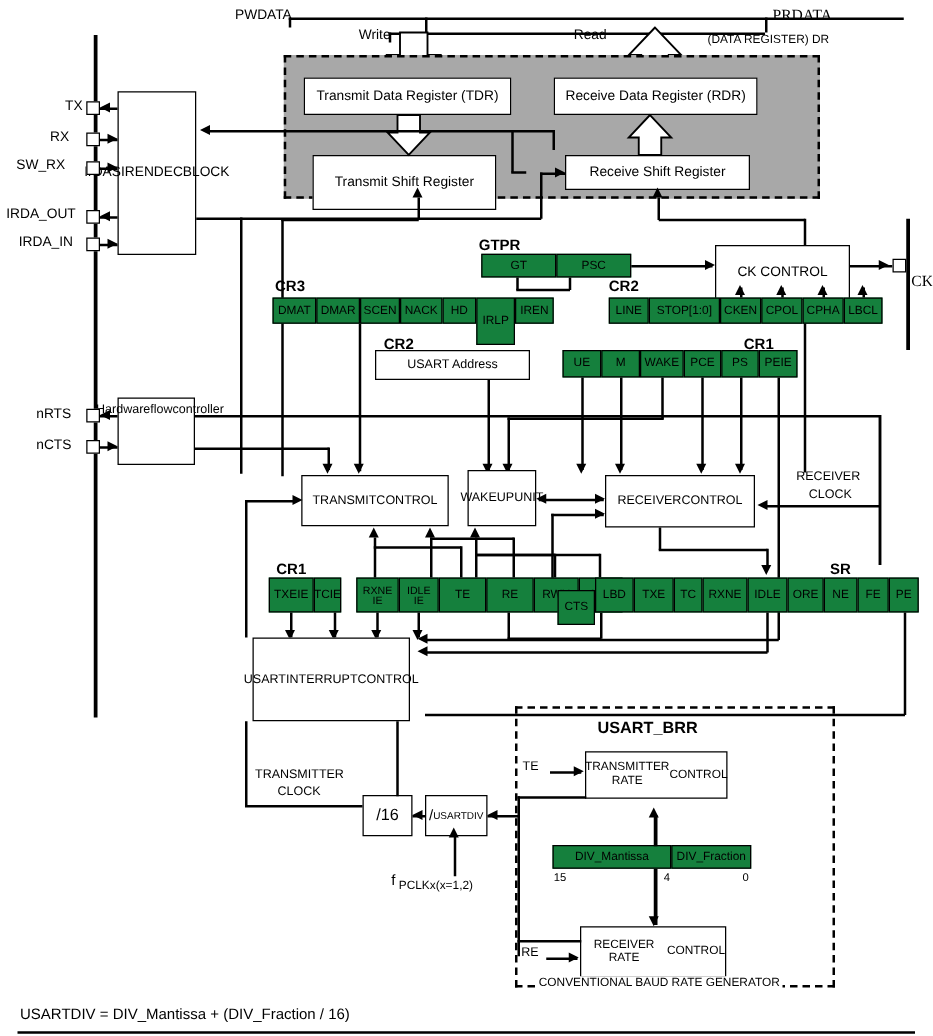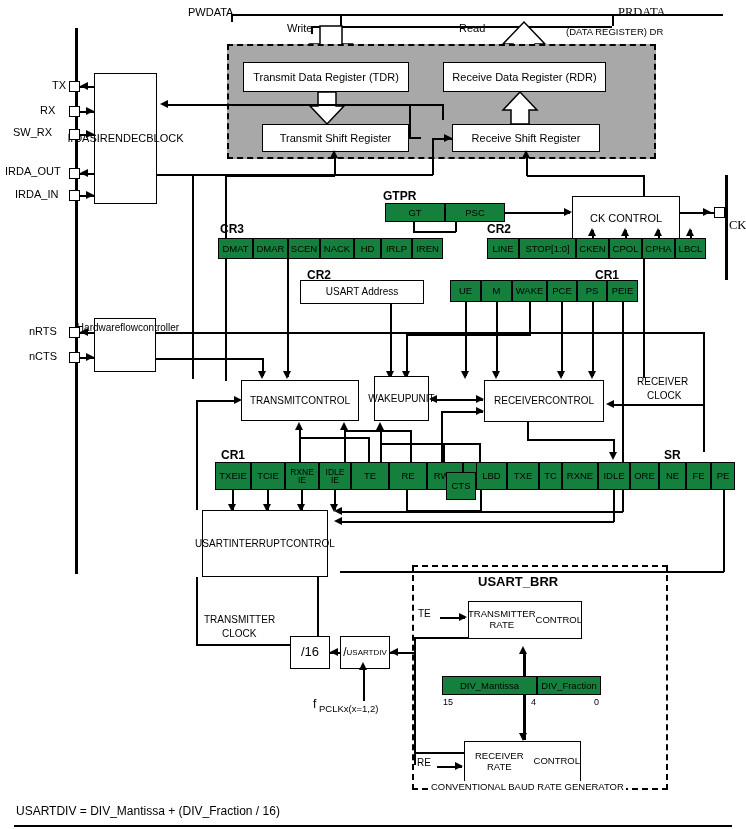--- a/index.html
+++ b/index.html
@@ -73,21 +73,21 @@
   </svg>
 
   <div class="shade" style="left:227px;top:44px;width:429px;height:115px;"></div>
 
   <div class="box" style="left:443px;top:62px;width:163px;height:30px;">
     <span>Receive Data Register (RDR)</span>
   </div>
   <div class="box" style="left:243px;top:62px;width:166px;height:30px;">
     <span>Transmit Data Register (TDR)</span>
   </div>
-  <div class="box" style="left:262px;top:124px;width:147px;height:28px;">
+  <div class="box" style="left:250px;top:124px;width:147px;height:44px;">
     <span>Transmit Shift Register</span>
   </div>
   <div class="box" style="left:452px;top:124px;width:148px;height:28px;">
     <span>Receive Shift Register</span>
   </div>
 
   <svg class="oa" style="left:310px;top:92px;width:48px;height:34px;">
     <path d="M8,0 L8,14 L0,14 L17,32 L34,14 L26,14 L26,0 Z"></path>
   </svg>
 
@@ -185,21 +185,21 @@
     </div>
   <div class="cell" style="left:288px;top:238px;width:32px;height:21px;">
       <span>SCEN</span>
     </div>
   <div class="cell" style="left:320px;top:238px;width:34px;height:21px;">
       <span>NACK</span>
     </div>
   <div class="cell" style="left:354px;top:238px;width:27px;height:21px;">
       <span>HD</span>
     </div>
-  <div class="cell" style="left:381px;top:238px;width:31px;height:21px;">
+  <div class="cell" style="left:381px;top:238px;width:31px;height:38px;">
       <span>IRLP</span>
     </div>
   <div class="cell" style="left:412px;top:238px;width:31px;height:21px;">
       <span>IREN</span>
     </div>
 
   <div class="lbl b" style="left:487px;top:222px;">CR2</div>
   <div class="cell" style="left:487px;top:238px;width:32px;height:21px;">
       <span>LINE</span>
     </div>
@@ -328,21 +328,21 @@
 
   <div class="lbl" style="left:637px;top:376px;font-size:10px;">RECEIVER</div>
   <div class="lbl" style="left:647px;top:390px;font-size:10px;">CLOCK</div>
   <div class="h" style="left:612px;top:404px;width:92px;"></div>
   <div class="ar ar-l" style="left:606px;top:400px;"></div>
 
   <div class="lbl b" style="left:221px;top:448px;">CR1</div>
   <div class="cell multiline" style="left:215px;top:462px;width:36px;height:28px;flex-direction:column;">
       <span>TXEIE</span>
     </div>
-  <div class="cell multiline" style="left:251px;top:462px;width:34px;height:28px;flex-direction:column;">
+  <div class="cell multiline" style="left:251px;top:462px;width:22px;height:28px;flex-direction:column;">
       <span>TCIE</span>
     </div>
   <div class="cell multiline" style="left:285px;top:462px;width:34px;height:28px;flex-direction:column;line-height:1.0;font-size:8.5px;">
     <span>RXNE</span>
     <span>IE</span>
   </div>
   <div class="cell multiline" style="left:319px;top:462px;width:32px;height:28px;flex-direction:column;line-height:1.0;font-size:8.5px;">
     <span>IDLE</span>
     <span>IE</span>
   </div>

